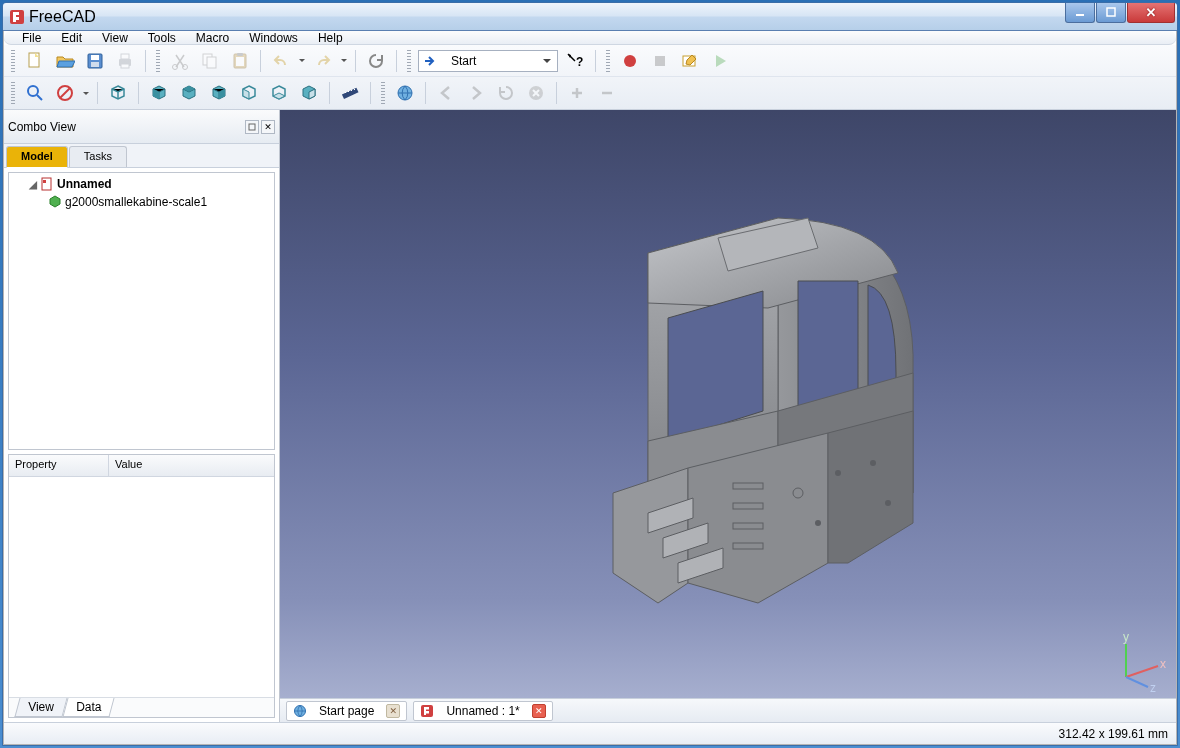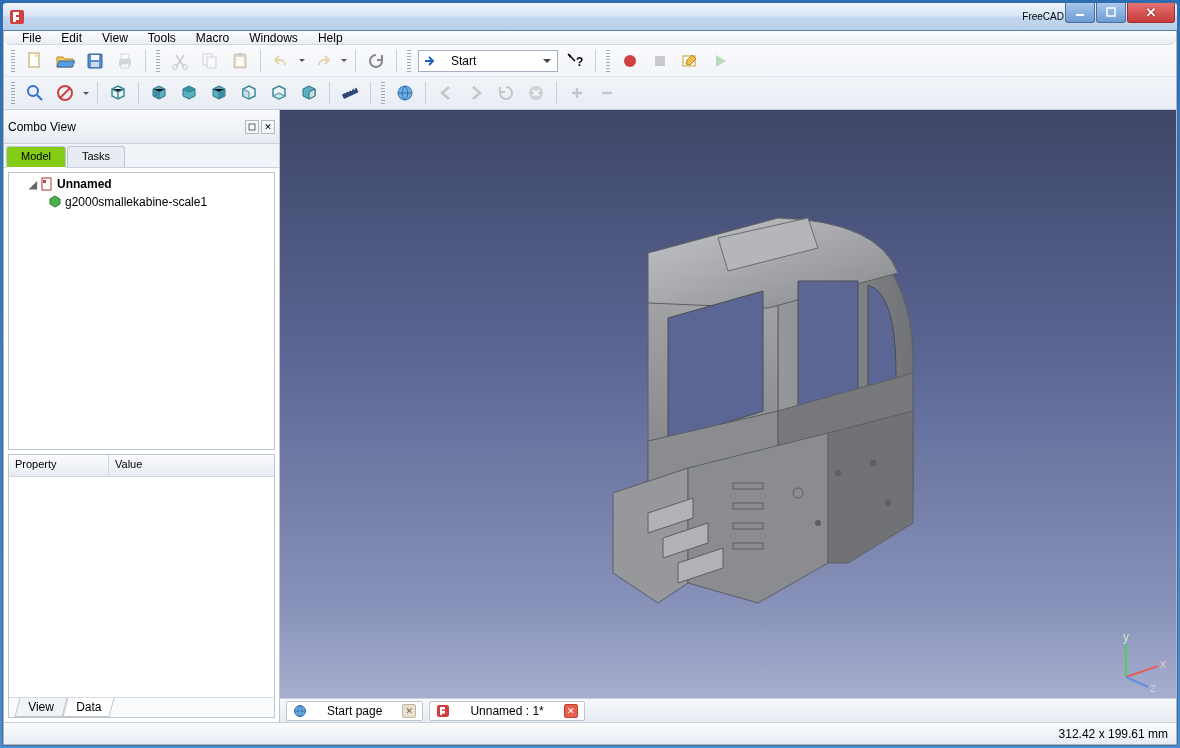--- a/index.html
+++ b/index.html
@@ -2,21 +2,21 @@
 <html><head>
 <meta charset="utf-8">
 <style>
 * { margin:0; padding:0; box-sizing:border-box; font-family:"Segoe UI",Tahoma,sans-serif; font-size:12px; }
 body { background:linear-gradient(to bottom,#2a6fb5,#4a8dd0); width:1180px; height:748px; overflow:hidden; }
 
 
 .window { position:absolute; top:2px; left:2px; right:2px; bottom:2px; border:1px solid #3a6da8; border-radius:4px 4px 0 0; overflow:hidden; display:flex; flex-direction:column; }
 .titlebar { height:28px; background:linear-gradient(to bottom,#eef4fb 0%,#d7e5f5 48%,#c3d8ef 52%,#b6cfe9 100%); display:flex; align-items:center; padding:0 2px 0 6px; border-bottom:1px solid #5a7fb0; }
 .titlebar .app-icon { width:16px; height:16px; margin-right:4px; }
-.titlebar .title { flex:1; color:#000; font-size:10px;text-align:right; }
+.titlebar .title { flex:1; color:#000; font-size:16px; }
 .win-buttons { display:flex; height:20px; margin-top:-8px; }
 .win-btn { width:30px; height:20px; margin-left:1px; border:1px solid #4b6e9e; border-top:none; border-radius:0 0 3px 3px; display:flex; align-items:center; justify-content:center; font-size:11px; color:#fff; background:linear-gradient(to bottom,#a9c7ec,#6b9bd4); cursor:default; }
 .win-btn.close { width:48px; background:linear-gradient(to bottom,#e57373,#c93a3a); border-color:#a03030; }
 .win-btn.close .x { font-weight:bold; font-size:13px; text-shadow:0 0 2px #700; }
 
 
 .app-body { flex:1; background:#fff; display:flex; flex-direction:column; border:1px solid #b5b5b5; border-top:none; }
 
 
 .menubar { height:14px; background:linear-gradient(to bottom,#fcfcfc,#e9eef5); display:flex; align-items:center; padding-left:8px; border-bottom:1px solid #cfd7e2;border-radius:8px; }
@@ -42,21 +42,21 @@
 
 .main-area { flex:1; display:flex; position:relative; overflow:hidden; }
 
 
 .combo { width:276px; background:#fff; border-right:1px solid #c0c6d0; display:flex; flex-direction:column; }
 .combo-title { height:34px; background:linear-gradient(to bottom,#fafbfc,#e6ebf2); border-bottom:1px solid #c8d0dc; display:flex; align-items:center; padding:0 4px; font-size:11px; }
 .combo-title .spacer { flex:1; }
 .combo-title .dock-btn { width:14px; height:14px; border:1px solid #b0b8c4; margin-left:2px; display:flex; align-items:center; justify-content:center; font-size:9px; background:#f4f6f9; cursor:default; }
 .combo-tabs { height:24px; display:flex; background:#f0f3f8; border-bottom:1px solid #c8d0dc; padding-top:2px; padding-left:2px; gap:1px; }
 .combo-tab { padding:3px 14px; border:1px solid #c0c6d0; border-bottom:none; background:#e8ecf2; border-radius:3px 3px 0 0; font-size:11px; cursor:default; }
-.combo-tab.active { background:#84cc16; border-bottom:1px solid #fff; margin-bottom:-1px; font-weight:normal; }
+.combo-tab.active { background:#eab308; border-bottom:1px solid #fff; margin-bottom:-1px; font-weight:bold; }
 
 .combo-split { flex:1; display:flex; flex-direction:column; padding:4px; gap:4px; }
 .panel { border:1px solid #c0c6d0; background:#fff; display:flex; flex-direction:column; min-height:0; }
 .panel.tree { flex:1.05; }
 .panel.props { flex:1; }
 .panel-header-row { display:flex; height:22px; border-bottom:1px solid #d0d6e0; }
 .panel-header-cell { padding:3px 6px; background:linear-gradient(to bottom,#fafbfc,#e8ecf2); border-right:1px solid #d0d6e0; font-size:11px; }
 .panel-header-cell.la { flex:none; width:218px; border-right:1px solid #d0d6e0; }
 .panel-header-cell.rest { flex:1; border-right:none; }
 .tree-body { flex:1; overflow:auto; padding:2px 0; }
@@ -78,21 +78,21 @@
 .props-tab.active { background:#fff; }
 
 
 .viewport { flex:1; background:linear-gradient(to bottom,#3e4668 0%,#5b6694 40%,#8690b8 80%,#aeb6d4 100%); position:relative; overflow:hidden; }
 .axis-gizmo { position:absolute; right:10px; bottom:30px; width:60px; height:60px; }
 .axis-gizmo svg { width:100%; height:100%; }
 .model3d { position:absolute; left:50%; top:50%; transform:translate(-50%,-55%); width:420px; height:460px; }
 
 
 .doc-tabs { position:absolute; left:0; right:0; bottom:0; height:24px; background:linear-gradient(to bottom,#f6f8fb,#e6ebf2); border-top:1px solid #c8d0dc; display:flex; align-items:center; padding-left:6px; gap:6px; }
-.doc-tab { display:flex; align-items:center; padding:2px 6px; background:#fff; border:1px solid #c0c6d0; border-radius:2px; font-size:11px; gap:20px; cursor:default; }
+.doc-tab { display:flex; align-items:center; padding:2px 6px; background:#fff; border:1px solid #c0c6d0; border-radius:2px; font-size:11px; gap:12px; cursor:default; }
 .doc-tab .ic-sm { width:14px; height:14px; }
 .doc-tab .close { width:14px; height:14px; background:#e8e0d0; border:1px solid #c0b8a0; display:flex; align-items:center; justify-content:center; font-size:9px; color:#806040; border-radius:2px; }
 .doc-tab .close.red { background:#e86050; border-color:#c04030; color:#fff; }
 
 
 .statusbar { height:22px; background:linear-gradient(to bottom,#fafbfd,#e8edf4); border-top:1px solid #c8d0dc; display:flex; align-items:center; padding:0 8px; font-size:11px; }
 .statusbar .spacer { flex:1; }
 </style>
 </head>
 <body>

